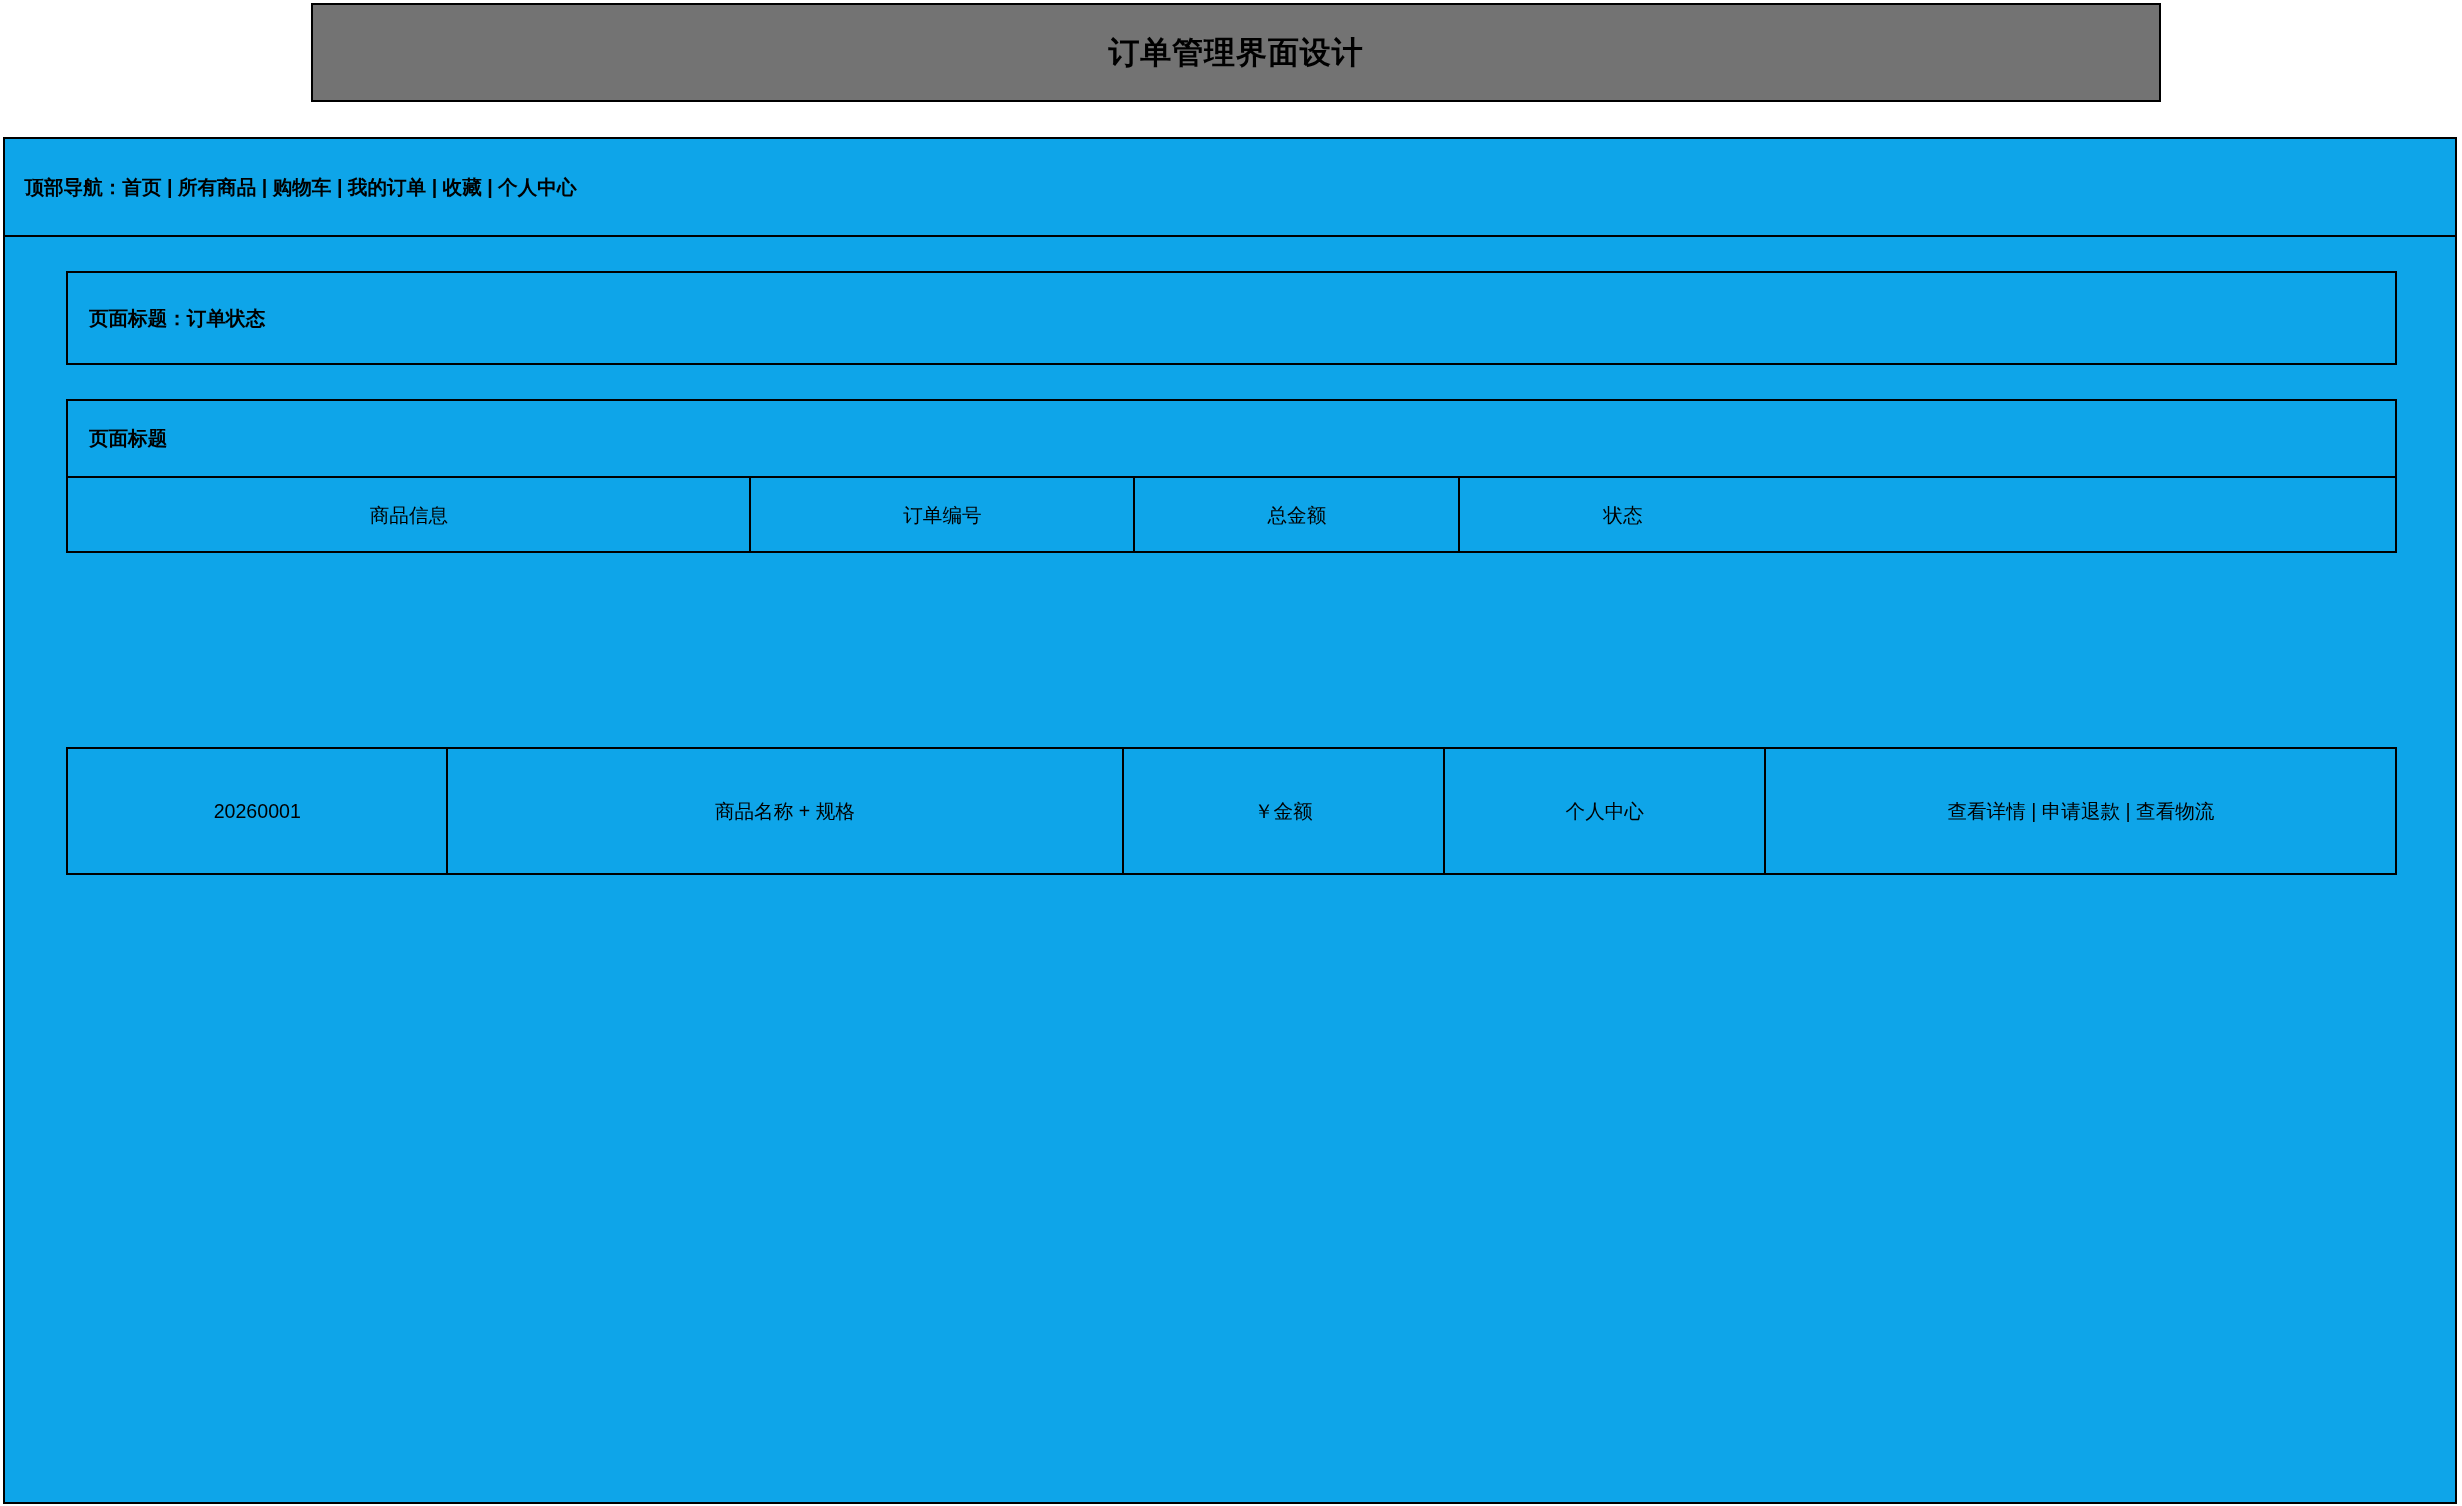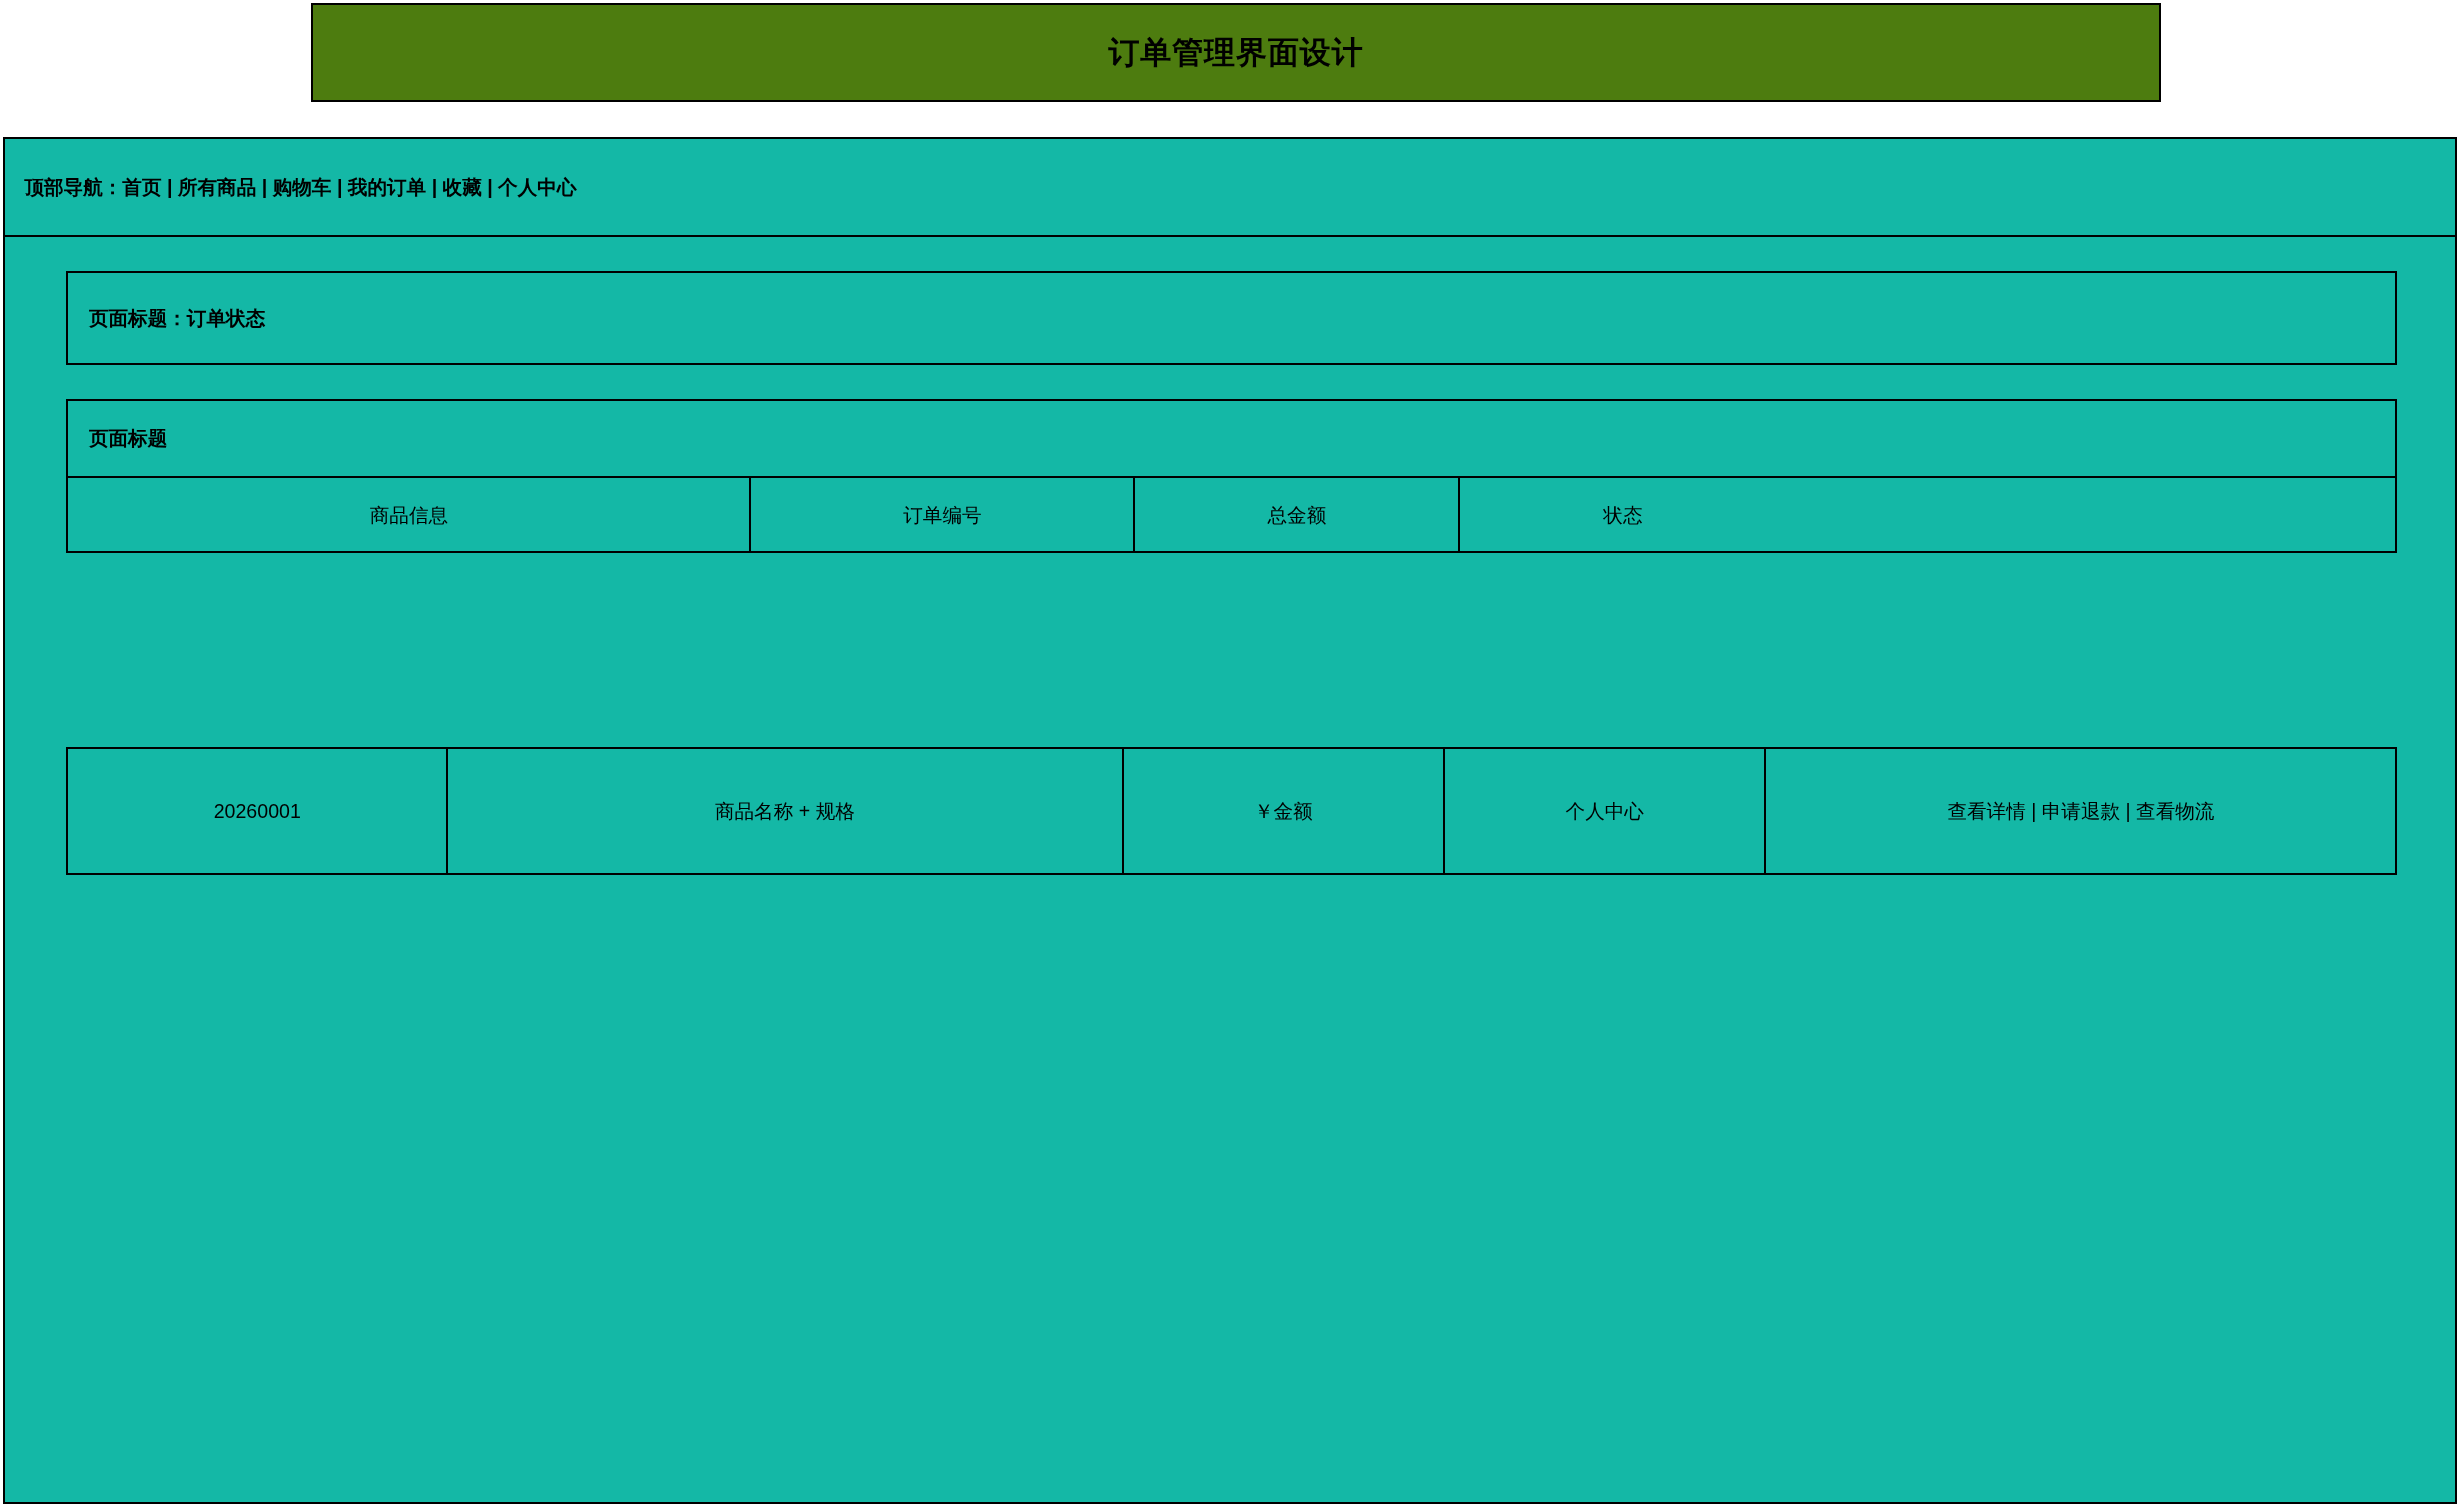--- a/index.html
+++ b/index.html
@@ -21,38 +21,38 @@
     position: absolute;
     left: 311px;
     top: 3.4px;
     width: 1850px;
     height: 99px;
     border: 2.6px solid #000000;
     box-sizing: border-box;
     display: flex;
     align-items: center;
     justify-content: center;
-    background: #4d7c0f;
+    background: #737373;
   }
   .title-text {
     font-size: 31px;
     font-weight: bold;
     letter-spacing: 0.9px;
   }
 
   
   .frame {
     position: absolute;
     left: 3.4px;
     top: 137px;
     width: 2454px;
     height: 1367px;
     border: 2.6px solid #000000;
     box-sizing: border-box;
-    background: #14b8a6;
+    background: #0ea5e9;
   }
 
   
   .nav-strip {
     position: absolute;
     left: 0;
     top: 0;
     width: 100%;
     height: 98px;
     border-bottom: 2.6px solid #000000;

